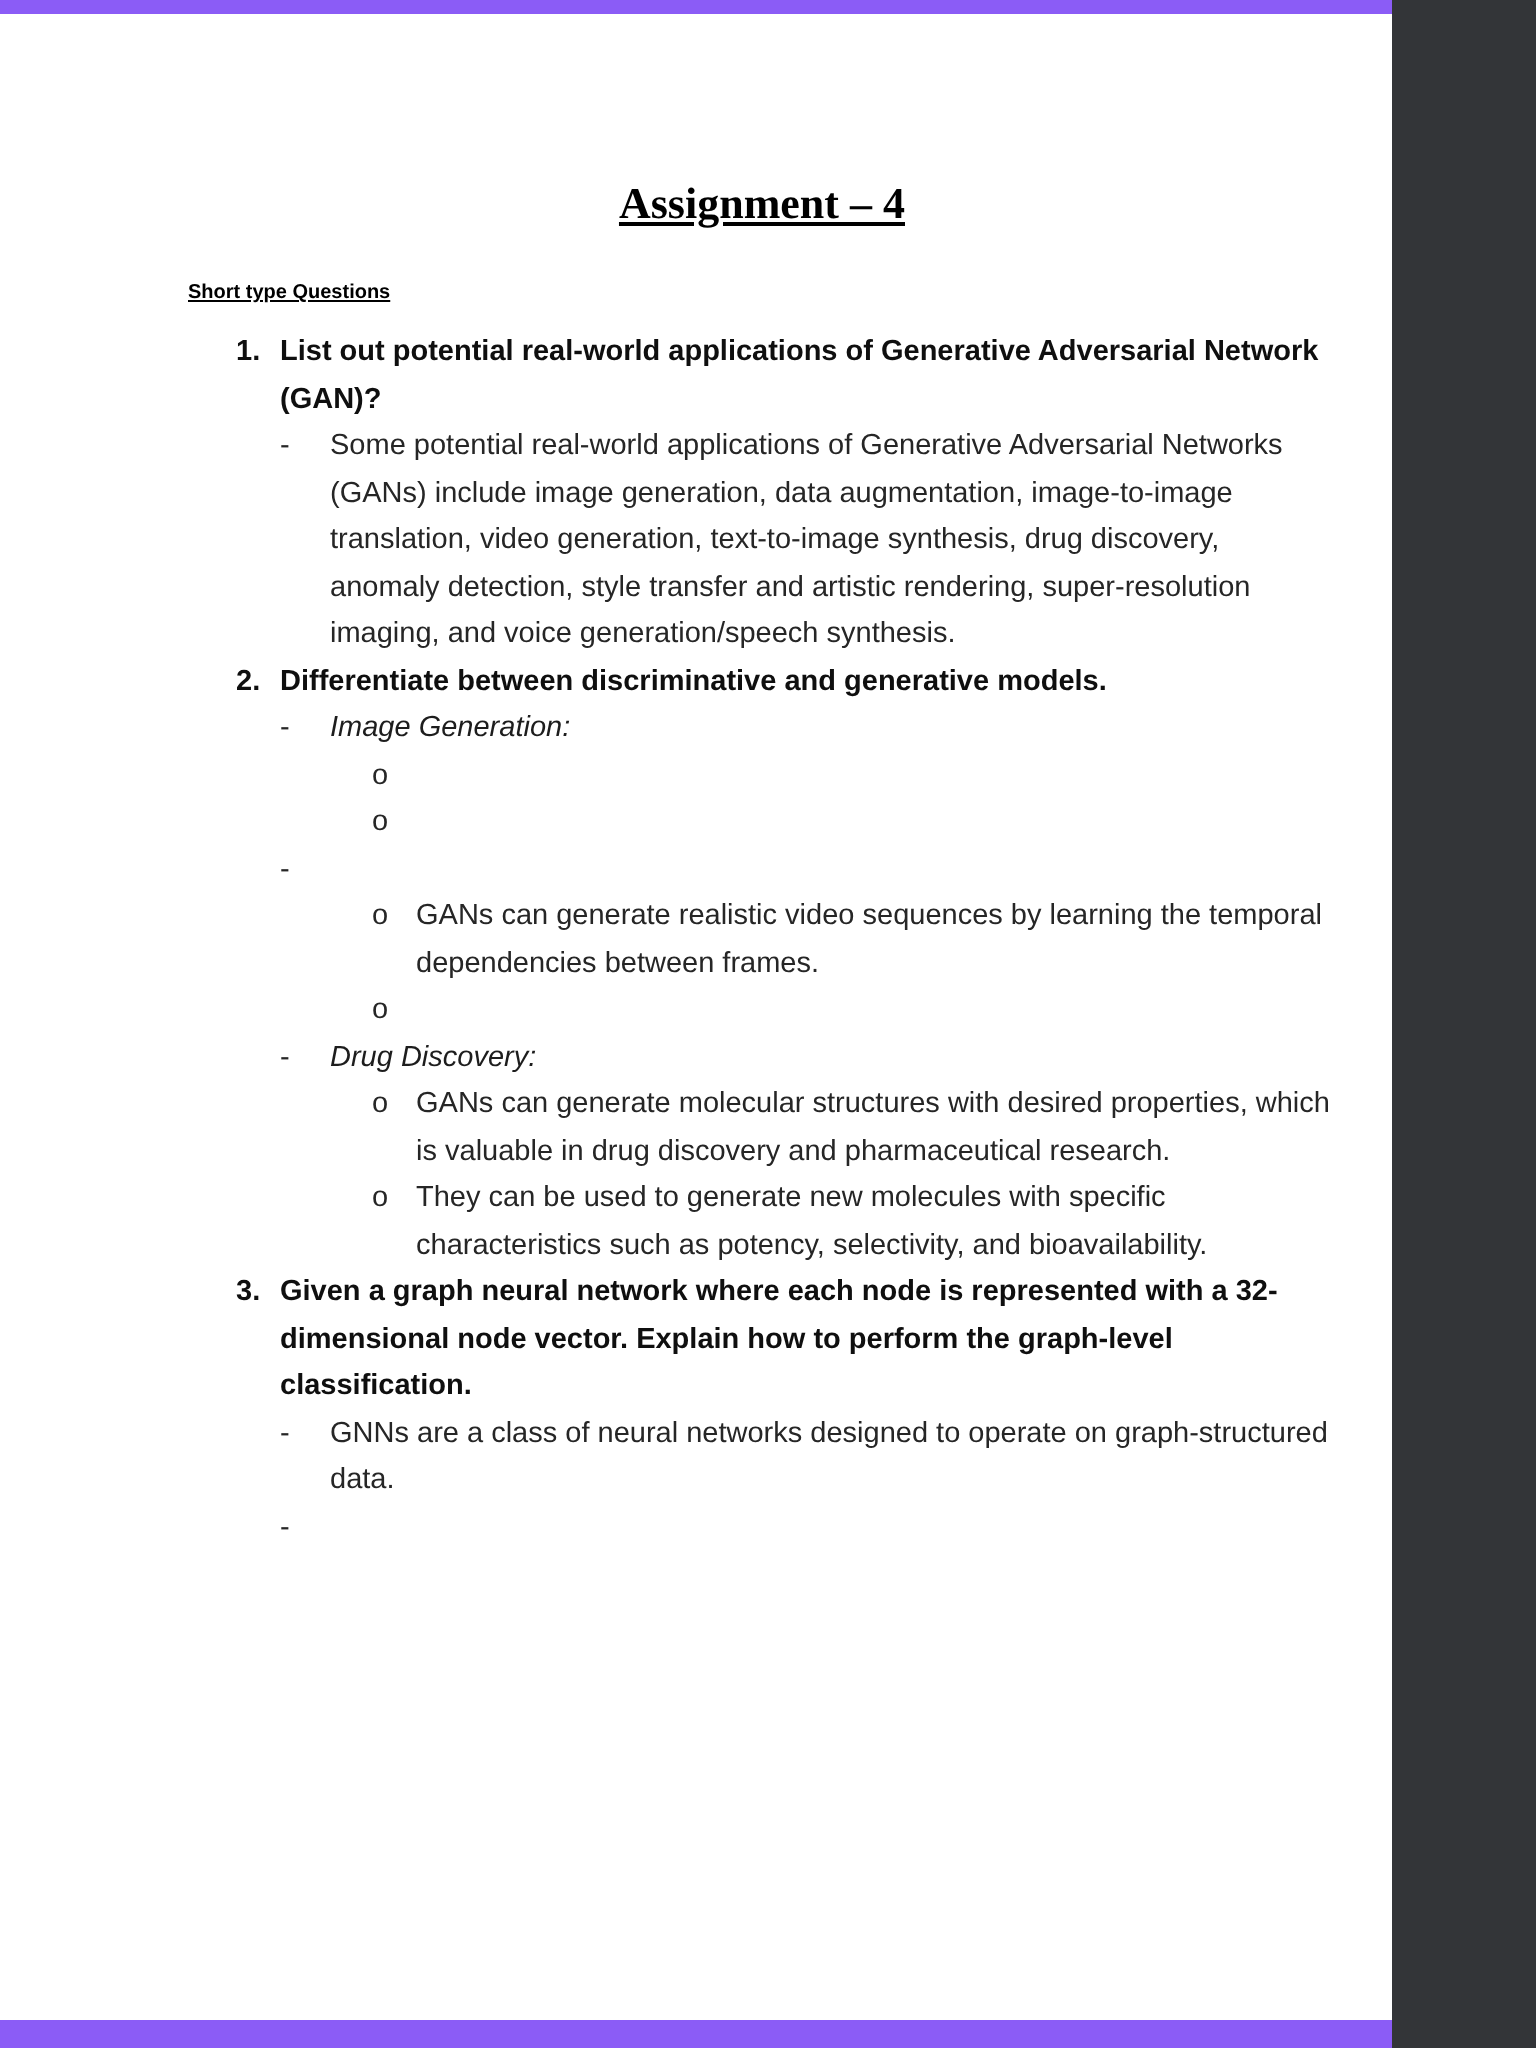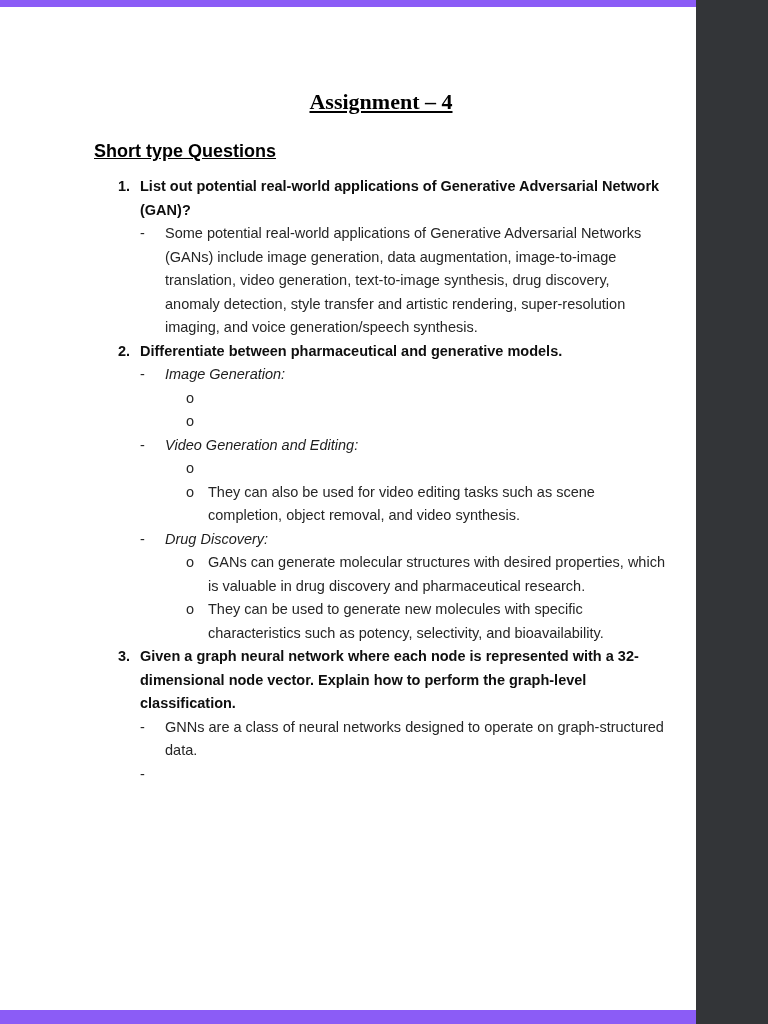--- a/index.html
+++ b/index.html
@@ -28,21 +28,21 @@
   .doc-title {
     font-family: "Liberation Serif", serif;
     font-size: 22px;
     font-weight: 700;
     text-decoration: underline;
     text-align: center;
     color: #000000;
     margin: 0 0 26px 0;
   }
   .section-heading {
-    font-size: 18px;
+    font-size: 10px;
     font-weight: 700;
     text-decoration: underline;
     color: #000000;
     margin: 0 0 13px 0;
   }
   .row {
     display: flex;
     font-size: 14.5px;
     line-height: 23.5px;
     color: #262626;
@@ -77,44 +77,43 @@
       <span class="marker">1.</span>
       <div class="body-text">List out potential real-world applications of Generative Adversarial Network (GAN)?</div>
     </div>
     <div class="row dash-row">
       <span class="marker">-</span>
       <div class="body-text">Some potential real-world applications of Generative Adversarial Networks (GANs) include image generation, data augmentation, image-to-image translation, video generation, text-to-image synthesis, drug discovery, anomaly detection, style transfer and artistic rendering, super-resolution imaging, and voice generation/speech synthesis.</div>
     </div>
 
     <div class="row q-row">
       <span class="marker">2.</span>
-      <div class="body-text">Differentiate between pharmaceutical and generative models.</div>
+      <div class="body-text">Differentiate between discriminative and generative models.</div>
     </div>
 
     <div class="row dash-row">
       <span class="marker">-</span>
       <div class="body-text"><span class="group-heading">Image Generation:</span></div>
     </div>
     <div class="row o-row">
       <span class="marker">o</span>
     </div>
     <div class="row o-row">
       <span class="marker">o</span>
     </div>
 
     <div class="row dash-row">
       <span class="marker">-</span>
-      <div class="body-text"><span class="group-heading">Video Generation and Editing:</span></div>
     </div>
     <div class="row o-row">
       <span class="marker">o</span>
+      <div class="body-text">GANs can generate realistic video sequences by learning the temporal dependencies between frames.</div>
     </div>
     <div class="row o-row">
       <span class="marker">o</span>
-      <div class="body-text">They can also be used for video editing tasks such as scene completion, object removal, and video synthesis.</div>
     </div>
 
     <div class="row dash-row">
       <span class="marker">-</span>
       <div class="body-text"><span class="group-heading">Drug Discovery:</span></div>
     </div>
     <div class="row o-row">
       <span class="marker">o</span>
       <div class="body-text">GANs can generate molecular structures with desired properties, which is valuable in drug discovery and pharmaceutical research.</div>
     </div>

